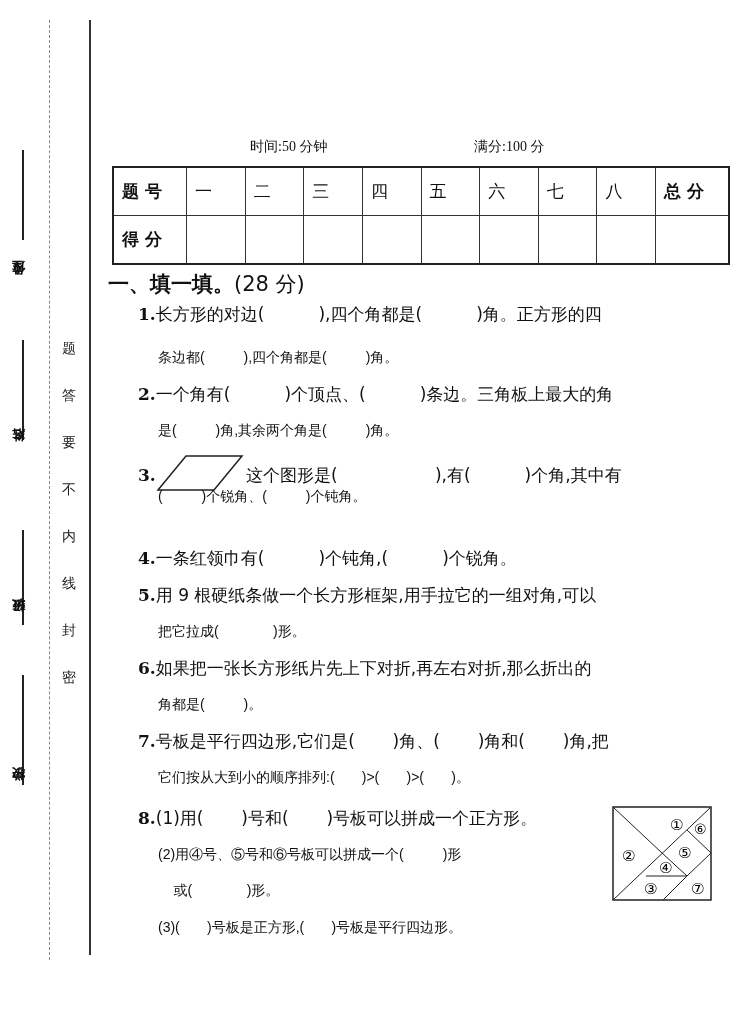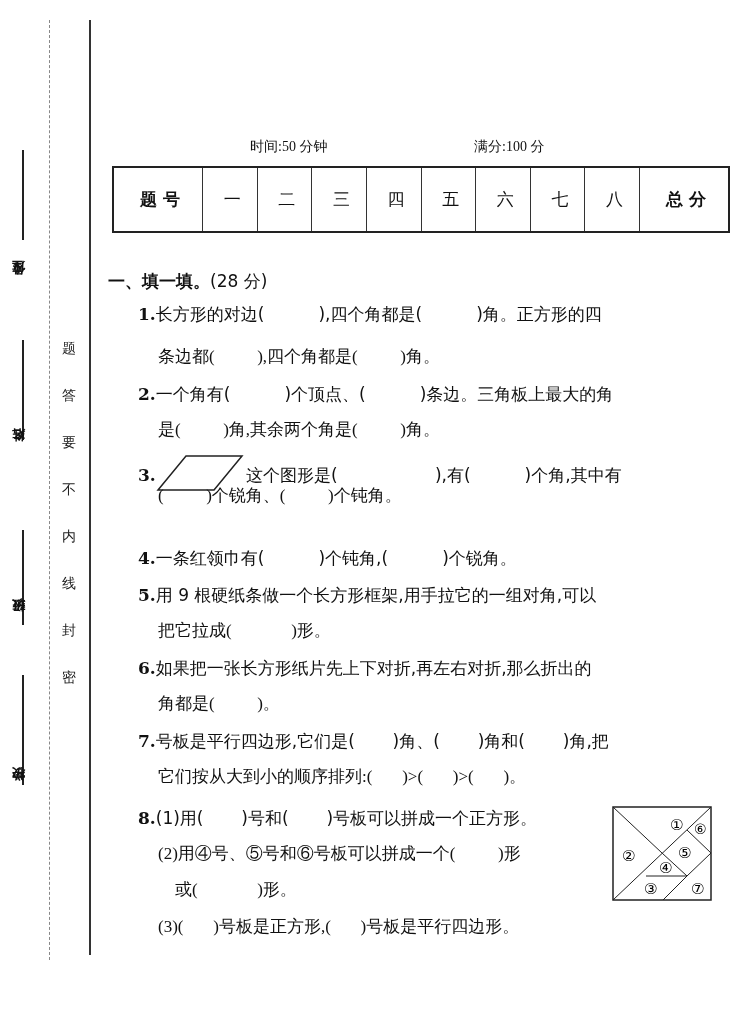--- a/index.html
+++ b/index.html
@@ -8,29 +8,29 @@
   .dash-line { position:absolute; left:49px; top:20px; width:0; height:940px; border-left:1px dashed #888; }
   .solid-line { position:absolute; left:89px; top:20px; width:0; height:935px; border-left:2px solid #333; }
   .side-label { position:absolute; left:10px; width:26px; font-family:"DejaVu Sans", sans-serif; font-weight:bold;
                 font-size:13px; writing-mode:vertical-rl; transform:rotate(180deg); text-align:center; }
   .side-rule { position:absolute; left:22px; width:2px; background:#222; }
   .seal-text { position:absolute; left:58px; width:22px; font-family:"DejaVu Sans", sans-serif; font-size:14px;
                color:#222; }
   .seal-text span { display:block; height:22px; line-height:22px; text-align:center; margin-bottom:25px; }
   .meta-line { position:absolute; top:138px; font-size:14px; font-family:Liberation Serif, serif; }
   table.score { position:absolute; left:112px; top:166px; border-collapse:collapse; width:618px; }
-  table.score td { border:1px solid #333; height:31px; text-align:right; font-family:"DejaVu Sans", sans-serif;
-                   font-size:17px; padding:16px; }
+  table.score td { border:1px solid #333; height:31px; text-align:left; font-family:"DejaVu Sans", sans-serif;
+                   font-size:17px; padding:8px; }
   table.score td.head { font-weight:bold; width:56px; letter-spacing:6px; }
   table.score { border:2px solid #222; }
-  .section-title { position:absolute; left:108px; top:270px; font-size:17px; font-family:"DejaVu Sans", sans-serif; }
+  .section-title { position:absolute; left:108px; top:270px; font-size:21px; font-family:"DejaVu Sans", sans-serif; }
   .section-title b { font-weight:bold; }
   .q { position:absolute; left:138px; font-size:17px; font-family:"DejaVu Sans", sans-serif; white-space:pre; line-height:24px; }
   .q .num { font-weight:bold; font-family:"DejaVu Serif", serif; }
-  .q2 { position:absolute; left:158px; font-size:17px; font-family:Liberation Serif, serif; white-space:pre; line-height:24px; }
+  .q2 { position:absolute; left:158px; font-size:14px; font-family:Liberation Sans, sans-serif; white-space:pre; line-height:24px; }
   .tangram { position:absolute; left:612px; top:806px; width:100px; height:95px; }
 </style>
 </head>
 <body>
 
 <div class="dash-line"></div>
 <div class="solid-line"></div>
 
 <div class="side-rule" style="top:150px;height:90px"></div>
 <div class="side-label" style="top:285px">座位号</div>
@@ -61,20 +61,32 @@
     <td class="head">题号</td>
     <td>一</td>
     <td>二</td>
     <td>三</td>
     <td>四</td>
     <td>五</td>
     <td>六</td>
     <td>七</td>
     <td>八</td>
     <td class="head">总分</td>
+  </tr>
+  <tr>
+    <td class="head">得分</td>
+    <td></td>
+    <td></td>
+    <td></td>
+    <td></td>
+    <td></td>
+    <td></td>
+    <td></td>
+    <td></td>
+    <td></td>
   </tr>
 </tbody>
   </table>
 
 <div class="section-title">
   <b>一、填一填。</b><span>(28 分)</span>
 </div>
 
 <div class="q" style="top:302px"><span class="num">1.</span><span>长方形的对边(          ),四个角都是(          )角。正方形的四</span></div>
 <div class="q2" style="top:345px">条边都(          ),四个角都是(          )角。</div>

